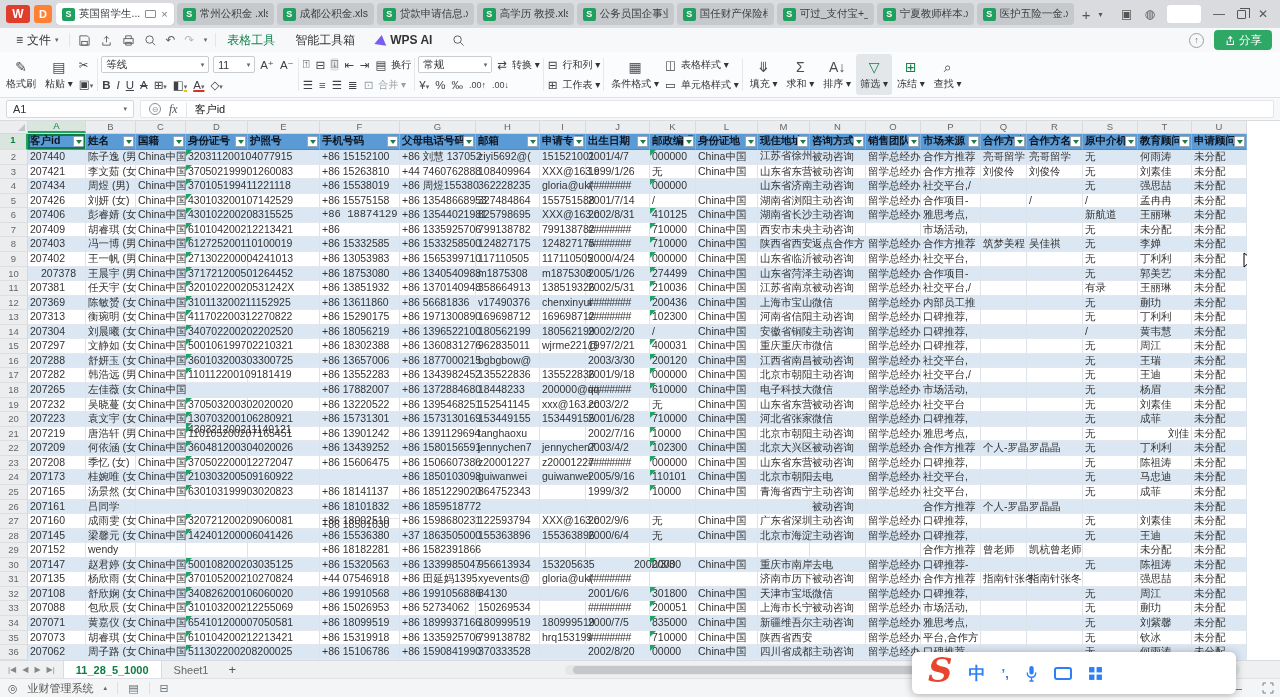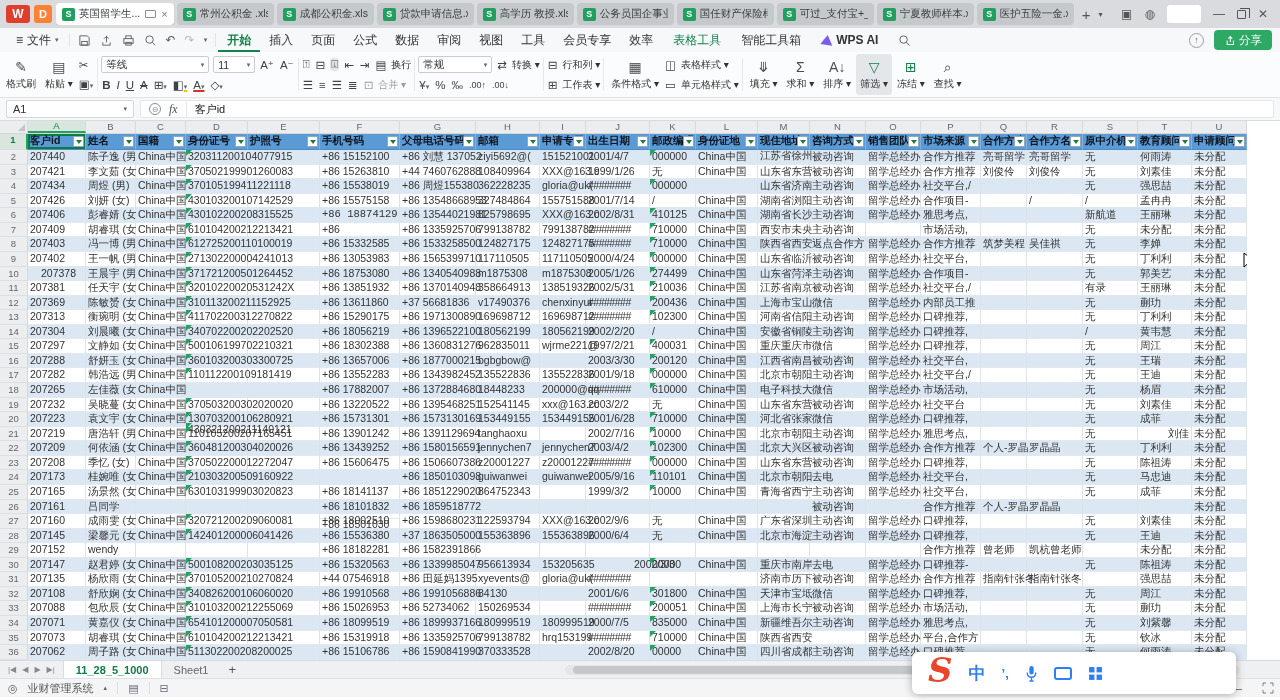--- a/index.html
+++ b/index.html
@@ -185,32 +185,20 @@
           <path d="M4 5V2h6v3M4 9h6v3H4z" fill="none" stroke="#5b5e61"></path>
         </svg>
       <svg width="13" height="13" viewBox="0 0 14 14">
           <circle cx="6" cy="6" r="4" fill="none" stroke="#5b5e61"></circle>
           <path d="M9 9l3 3" stroke="#5b5e61"></path>
         </svg>
       <span>↶</span>
       <span style="color:#b6babd">↷</span>
       <span class="dd">▾</span>
     </div>
-    <div class="mtabs" id="menutabs">
-        <div class="mtab active">开始</div>
-        <div class="mtab">插入</div>
-        <div class="mtab">页面</div>
-        <div class="mtab">公式</div>
-        <div class="mtab">数据</div>
-        <div class="mtab">审阅</div>
-        <div class="mtab">视图</div>
-        <div class="mtab">工具</div>
-        <div class="mtab">会员专享</div>
-        <div class="mtab">效率</div>
-      </div>
     <div class="mtab greentxt">表格工具</div>
     <div class="mtab">智能工具箱</div>
     <div class="mtab aiword">
         <span class="ailogo"></span>
         <span>WPS AI</span>
       </div>
     <div class="mtab">
       <svg width="13" height="13" viewBox="0 0 14 14">
           <circle cx="6" cy="6" r="4" fill="none" stroke="#555"></circle>
           <path d="M9 9l3.5 3.5" stroke="#555"></path>
@@ -701,21 +689,21 @@
           <div class="cell" style="width: 55px;"><span class="t">未分配</span></div>
         </div>
         <div class="gr band" style="height: 14.57px; line-height: 13.5px;">
           <div class="rn">12</div>
           <div class="cell" style="width: 58px;"><span class="t c-right">207369</span></div>
           <div class="cell" style="width: 50px;"><span class="t">陈敏赟 (女</span></div>
           <div class="cell" style="width: 50px;"><span class="t">China中国</span></div>
           <div class="cell tri" style="width: 62px;"><span class="t">310113200211152925</span></div>
           <div class="cell" style="width: 72px;"><span class="t"></span></div>
           <div class="cell" style="width: 80px;"><span class="t">+86 13611860</span></div>
-          <div class="cell" style="width: 76px;"><span class="t">+37 56681836</span></div>
+          <div class="cell" style="width: 76px;"><span class="t">+86 56681836</span></div>
           <div class="cell" style="width: 64px;"><span class="t">v17490376</span></div>
           <div class="cell" style="width: 46px;"><span class="t">chenxinyur</span></div>
           <div class="cell" style="width: 64px;"><span class="t c-hash">########</span></div>
           <div class="cell tri" style="width: 46px;"><span class="t">200436</span></div>
           <div class="cell" style="width: 62px;"><span class="t">China中国</span></div>
           <div class="cell" style="width: 52px;"><span class="t">上海市宝山</span></div>
           <div class="cell" style="width: 56px;"><span class="t">微信</span></div>
           <div class="cell" style="width: 55px;"><span class="t">留学总经办</span></div>
           <div class="cell" style="width: 60px;"><span class="t">内部员工推</span></div>
           <div class="cell" style="width: 46px;"><span class="t"></span></div>

